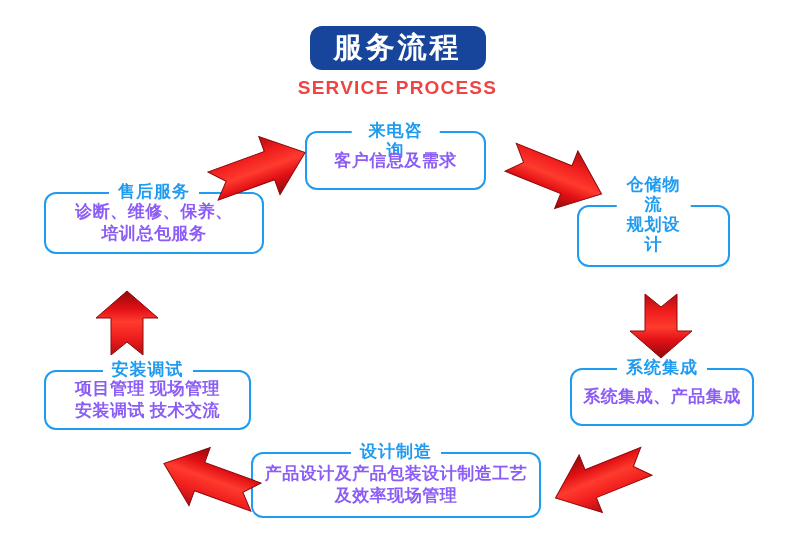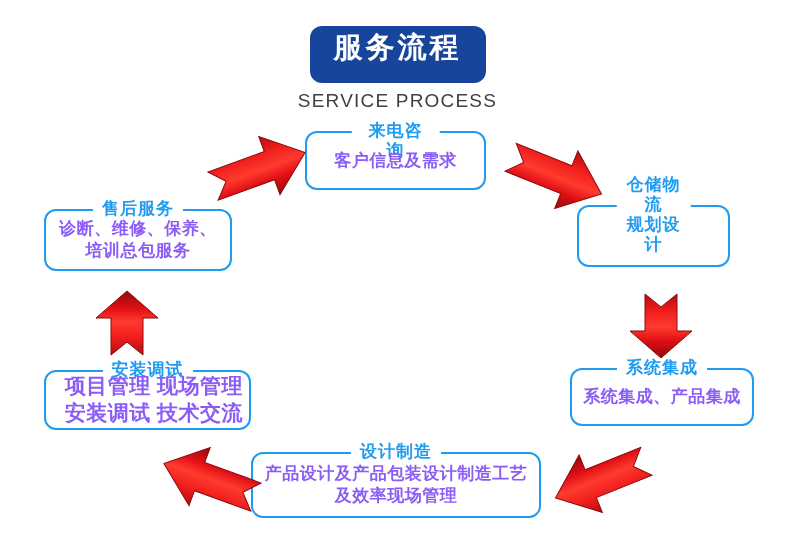--- a/index.html
+++ b/index.html
@@ -22,31 +22,31 @@
     left: 0;
     top: 26px;
     width: 795px;
     text-align: center;
   }
   #title-badge {
     display: inline-block;
     background: #17459b;
     color: #ffffff;
     border-radius: 12px;
-    padding: 6px 24px 20px 24px;
+    padding: 6px 24px 7px 24px;
     font-size: 29px;
     font-weight: bold;
     letter-spacing: 3px;
     line-height: 1.08;
   }
   #title-sub {
     margin-top: 7px;
-    color: #404040;
+    color: #ef4444;
     font-size: 19px;
-    font-weight: normal;
+    font-weight: bold;
     letter-spacing: 1.2px;
   }
 
   
   .node {
     position: absolute;
     box-sizing: border-box;
     border: 2.5px solid #1f9bf0;
     border-radius: 12px;
     background: transparent;
@@ -84,24 +84,24 @@
   }
   .node-title.one-line { top: -12px; }
   .node-title.two-line { top: -32px; }
 
   
   #node-consult   { left: 305px; top: 131px; width: 181px; height: 59px; }
   #node-warehouse { left: 577px; top: 205px; width: 153px; height: 62px; }
   #node-sysint    { left: 570px; top: 368px; width: 184px; height: 58px; }
   #node-design    { left: 251px; top: 452px; width: 290px; height: 66px; }
   #node-install   { left: 44px;  top: 370px; width: 207px; height: 60px; }
-  #node-aftersale { left: 44px;  top: 209px; width: 188px; height: 62px; }
+  #node-aftersale { left: 44px;  top: 192px; width: 220px; height: 62px; }
 
   #node-design .node-body { font-size: 17px; }
-  #node-install .node-body { font-size: 21px; text-align: right; }
+  #node-install .node-body { font-size: 17px; }
 
   
   .arrow {
     position: absolute;
     pointer-events: none;
   }
   .arrow svg { display: block; overflow: visible; }
 
   #arrow-1 { left: 208px; top: 126px; }
   #arrow-2 { left: 505px; top: 133px; }

